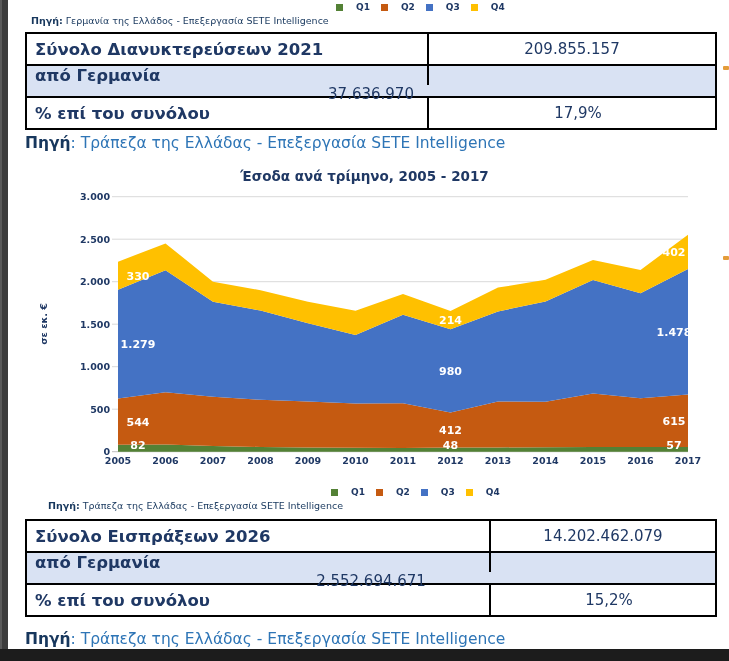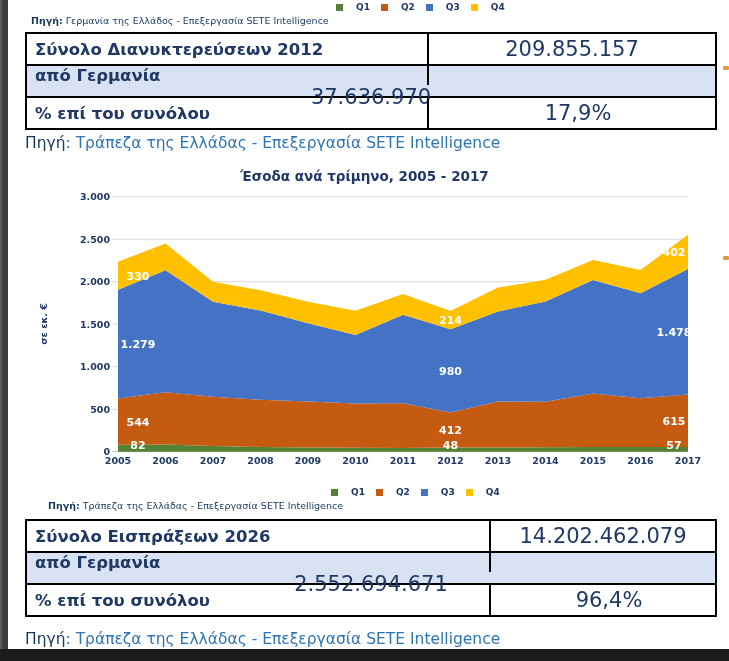--- a/index.html
+++ b/index.html
@@ -26,26 +26,26 @@
   .doc-table{position:absolute;left:25px;width:692px;border:2px solid #000;box-sizing:border-box;background:#fff;}
   #table-overnights{top:32px;}
   #table-receipts{top:519px;}
   .trow{display:flex;height:30px;border-bottom:2px solid #000;background:#fff;}
   .trow:last-child{border-bottom:none;gap:12px;}
   .trow.alt{background:#D9E2F3;flex-direction:column;}
   .tlabel{border-right:2px solid #000;display:flex;align-items:center;padding-left:8px;
     font-weight:bold;font-size:16.5px;color:#1F3864;box-sizing:border-box;white-space:nowrap;}
   #table-overnights .tlabel{width:402px;}
   #table-receipts .tlabel{width:464px;}
-  .tvalue{flex:1;display:flex;align-items:center;justify-content:center;font-size:21px;color:#1F3864;}
+  .tvalue{flex:1;display:flex;align-items:center;justify-content:center;font-size:15px;color:#1F3864;}
 
   .source-link{position:absolute;left:25px;font-size:15.5px;color:#2E75B6;white-space:nowrap;}
   #source-link-top{top:134px;}
   #source-link-bottom{top:630px;}
-  .source-link .pfx{color:#17375D;font-weight:normal;}
+  .source-link .pfx{color:#17375D;font-weight:bold;}
 
   #chart{position:absolute;left:0;top:158px;width:729px;height:322px;}
   #chart-title{position:absolute;left:0;top:10px;width:729px;text-align:center;
     font-weight:bold;font-size:13.5px;color:#1F3864;}
   #chart-svg{position:absolute;left:0;top:0;width:729px;height:322px;}
   #chart-svg text{font-family:"DejaVu Sans", sans-serif;}
 </style>
 </head>
 <body>
 
@@ -71,21 +71,21 @@
         <span>Q4</span>
       </span>
     </div>
 
   <div class="source-small" id="source-small-top">
     <span class="pfx">Πηγή:</span><span> Γερμανία της Ελλάδος - Επεξεργασία SETE Intelligence</span>
   </div>
 
   <div class="doc-table" id="table-overnights">
     <div class="trow">
-      <div class="tlabel">Σύνολο Διανυκτερεύσεων 2012</div>
+      <div class="tlabel">Σύνολο Διανυκτερεύσεων 2021</div>
       <div class="tvalue">209.855.157</div>
     </div>
     <div class="trow alt">
       <div class="tlabel">από Γερμανία</div>
       <div class="tvalue">37.636.970</div>
     </div>
     <div class="trow">
       <div class="tlabel">% επί του συνόλου</div>
       <div class="tvalue">17,9%</div>
     </div>
@@ -172,21 +172,21 @@
     <div class="trow">
       <div class="tlabel">Σύνολο Εισπράξεων 2026</div>
       <div class="tvalue">14.202.462.079</div>
     </div>
     <div class="trow alt">
       <div class="tlabel">από Γερμανία</div>
       <div class="tvalue">2.552.694.671</div>
     </div>
     <div class="trow">
       <div class="tlabel">% επί του συνόλου</div>
-      <div class="tvalue">96,4%</div>
+      <div class="tvalue">15,2%</div>
     </div>
   </div>
 
   <div class="source-link" id="source-link-bottom">
     <span class="pfx">Πηγή</span><span>: Τράπεζα της Ελλάδας - Επεξεργασία SETE Intelligence</span>
   </div>
 
   <div class="margin-mark" style="right:0;top:66px;"></div>
   <div class="margin-mark" style="right:0;top:256px;"></div>
 

